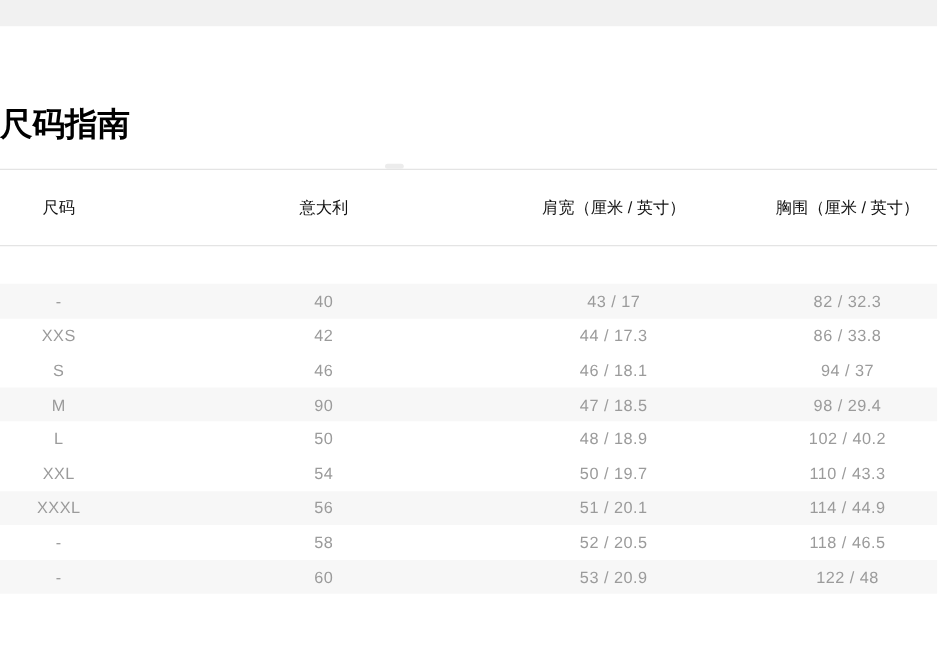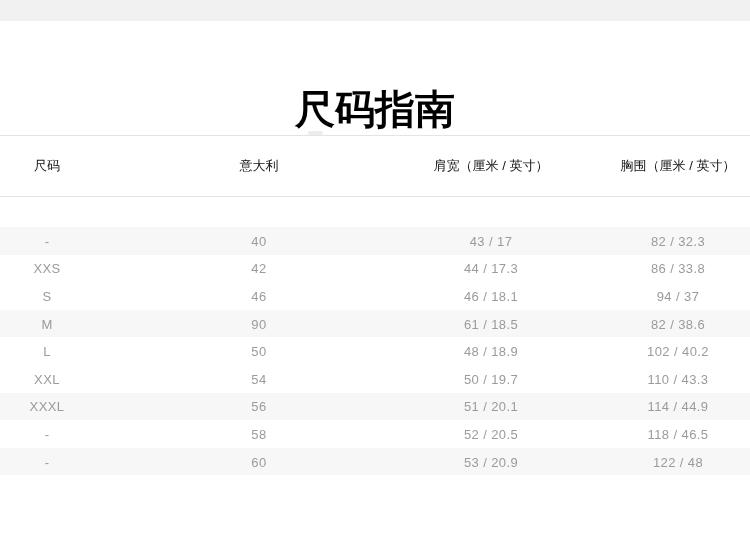--- a/index.html
+++ b/index.html
@@ -14,22 +14,22 @@
   .topbar {
     position: absolute;
     top: 0; left: 0;
     width: 100%; height: 21px;
     background: var(--top-bar, #f1f1f1);
   }
   .title {
     position: absolute;
     top: 66px; left: 0;
     width: 100%;
-    text-align: center;
-    font-size: 40px;
+    text-align: left;
+    font-size: 26px;
     line-height: 32px;
     font-weight: 700;
     color: var(--title-text, #000000);
   }
   .divider {
     position: absolute;
     top: 135px; left: 0;
     width: 100%; height: 1px;
     background: var(--divider, #e4e4e4);
   }
@@ -108,22 +108,22 @@
     </div>
       <div class="row">
       <span class="cell c1">S</span>
       <span class="cell c2">46</span>
       <span class="cell c3">46 / 18.1</span>
       <span class="cell c4">94 / 37</span>
     </div>
       <div class="row stripe">
       <span class="cell c1">M</span>
       <span class="cell c2">90</span>
-      <span class="cell c3">61 / 18.5</span>
-      <span class="cell c4">82 / 38.6</span>
+      <span class="cell c3">47 / 18.5</span>
+      <span class="cell c4">98 / 29.4</span>
     </div>
       <div class="row">
       <span class="cell c1">L</span>
       <span class="cell c2">50</span>
       <span class="cell c3">48 / 18.9</span>
       <span class="cell c4">102 / 40.2</span>
     </div>
       <div class="row">
       <span class="cell c1">XXL</span>
       <span class="cell c2">54</span>

